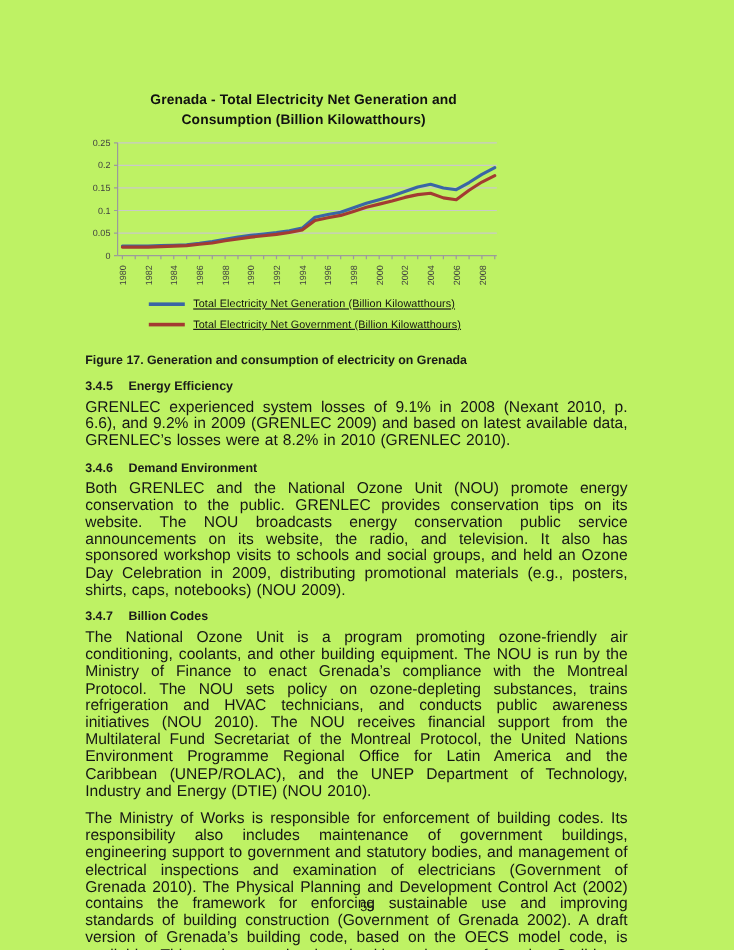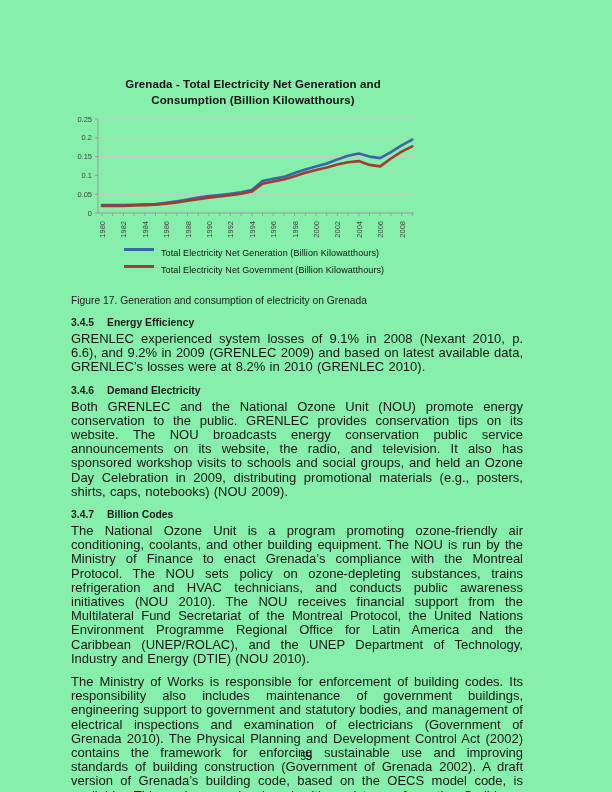--- a/index.html
+++ b/index.html
@@ -1,34 +1,34 @@
 <!DOCTYPE html>
 <html><head>
 <meta charset="utf-8">
 <style>
   html,body{margin:0;padding:0;background:#ffffff;}
   .page{
-    position:relative;width:612px;height:792px;background:#86efac;overflow:hidden;
+    position:relative;width:612px;height:792px;background:#bef264;overflow:hidden;
     font-family:"Liberation Sans",sans-serif;color:#1a1a1a;
   }
   
   .chart-box{position:absolute;left:62px;top:76px;width:382px;}
   .chart-title{
     width:312px;margin:0 auto;text-align:center;
     font-size:11.5px;font-weight:bold;line-height:16px;color:#111;
     letter-spacing:0.1px;
   }
   .chart-svg{display:block;margin-top:6px;}
   .legend{margin-top:2px;}
-  .legend-row{display:flex;align-items:flex-start;margin:0 0 7px 62px;}
+  .legend-row{display:flex;align-items:center;margin:0 0 7px 62px;text-decoration:underline;}
   .swatch{display:inline-block;width:30px;height:3px;margin-right:7px;flex:0 0 auto;}
   .legend-label{font-size:9px;color:#111;letter-spacing:0.1px;}
   
   .textcol{position:absolute;left:71px;top:294px;width:452px;}
-  .fig-caption{font-size:10.3px;font-weight:normal;line-height:14px;margin:0 0 5px 0;}
+  .fig-caption{font-size:10.3px;font-weight:bold;line-height:14px;margin:0 0 5px 0;}
   .sec-head{font-size:10.4px;font-weight:bold;line-height:14px;margin:8px 0 2px 0;}
   .sec-num{display:inline-block;width:36px;}
   .para{
     font-size:13px;line-height:14.2px;margin:0 0 9px 0;
     text-align:justify;word-spacing:0.6px;color:#161616;
   }
   .page-number{
     position:absolute;left:0;top:750px;width:612px;text-align:center;
     font-size:10.5px;color:#161616;
   }
@@ -119,21 +119,21 @@
       </div>
     </div>
   </div>
 
   <div class="textcol">
     <p class="fig-caption">Figure 17. Generation and consumption of electricity on Grenada</p>
 
     <p class="sec-head"><span class="sec-num">3.4.5</span><span>Energy Efficiency</span></p>
     <p class="para">GRENLEC experienced system losses of 9.1% in 2008 (Nexant 2010, p. 6.6), and 9.2% in 2009 (GRENLEC 2009) and based on latest available data, GRENLEC’s losses were at 8.2% in 2010 (GRENLEC 2010).</p>
 
-    <p class="sec-head"><span class="sec-num">3.4.6</span><span>Demand Electricity</span></p>
+    <p class="sec-head"><span class="sec-num">3.4.6</span><span>Demand Environment</span></p>
     <p class="para">Both GRENLEC and the National Ozone Unit (NOU) promote energy conservation to the public. GRENLEC provides conservation tips on its website. The NOU broadcasts energy conservation public service announcements on its website, the radio, and television. It also has sponsored workshop visits to schools and social groups, and held an Ozone Day Celebration in 2009, distributing promotional materials (e.g., posters, shirts, caps, notebooks) (NOU 2009).</p>
 
     <p class="sec-head"><span class="sec-num">3.4.7</span><span>Billion Codes</span></p>
     <p class="para">The National Ozone Unit is a program promoting ozone-friendly air conditioning, coolants, and other building equipment. The NOU is run by the Ministry of Finance to enact Grenada’s compliance with the Montreal Protocol. The NOU sets policy on ozone-depleting substances, trains refrigeration and HVAC technicians, and conducts public awareness initiatives (NOU 2010). The NOU receives financial support from the Multilateral Fund Secretariat of the Montreal Protocol, the United Nations Environment Programme Regional Office for Latin America and the Caribbean (UNEP/ROLAC), and the UNEP Department of Technology, Industry and Energy (DTIE) (NOU 2010).</p>
     <p class="para">The Ministry of Works is responsible for enforcement of building codes. Its responsibility also includes maintenance of government buildings, engineering support to government and statutory bodies, and management of electrical inspections and examination of electricians (Government of Grenada 2010). The Physical Planning and Development Control Act (2002) contains the framework for enforcing sustainable use and improving standards of building construction (Government of Grenada 2002). A draft version of Grenada’s building code, based on the OECS model code, is available. This code was developed with assistance from the Caribbean Disaster Mitigation Project of the OAS. The code has not been adopted as the official building code, and might be out of date (OAS 2001).</p>
   </div>
 
   <div class="page-number">55</div>
 </div>
 

